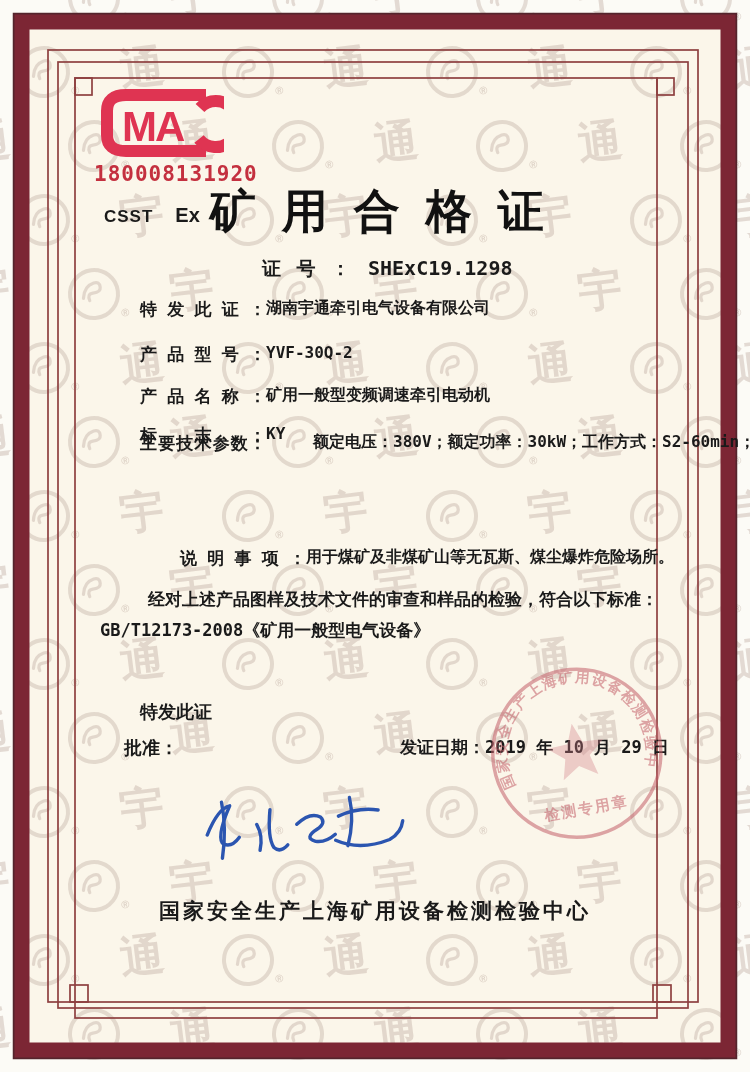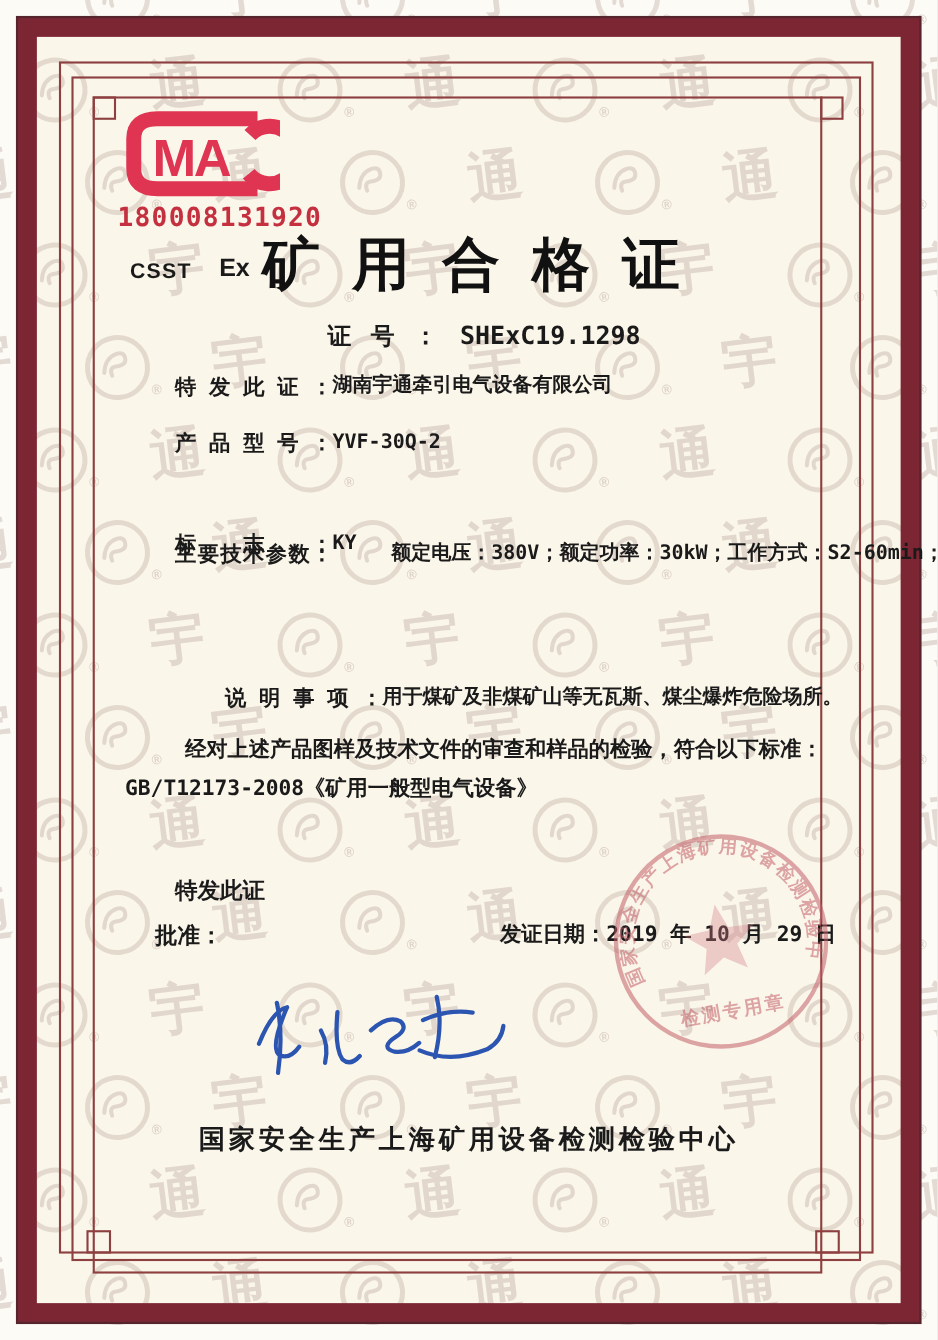--- a/index.html
+++ b/index.html
@@ -506,20 +506,24 @@
     </div>
 
     <div class="abs field-row" style="top:298px;">
       <span class="field-label">特发此证：</span>
       <span class="field-value">湖南宇通牵引电气设备有限公司</span>
     </div>
     <div class="abs field-row" style="top:343px;">
       <span class="field-label">产品型号：</span>
       <span class="field-value">YVF-30Q-2</span>
     </div>
+    <div class="abs field-row" style="top:385px;">
+      <span class="field-label">产品名称：</span>
+      <span class="field-value">矿用一般型变频调速牵引电动机</span>
+    </div>
     <div class="abs field-row" style="top:424px;">
       <span class="field-label">标志：</span>
       <span class="field-value">KY</span>
     </div>
     <div class="abs field-row" style="top:432px;gap:47px;">
       <span class="field-label">主要技术参数：</span>
       <span class="field-value">额定电压：380V；额定功率：30kW；工作方式：S2-60min；</span>
     </div>
     <div class="abs field-row" style="top:547px;margin-left:40px;">
       <span class="field-label">说明事项：</span>

